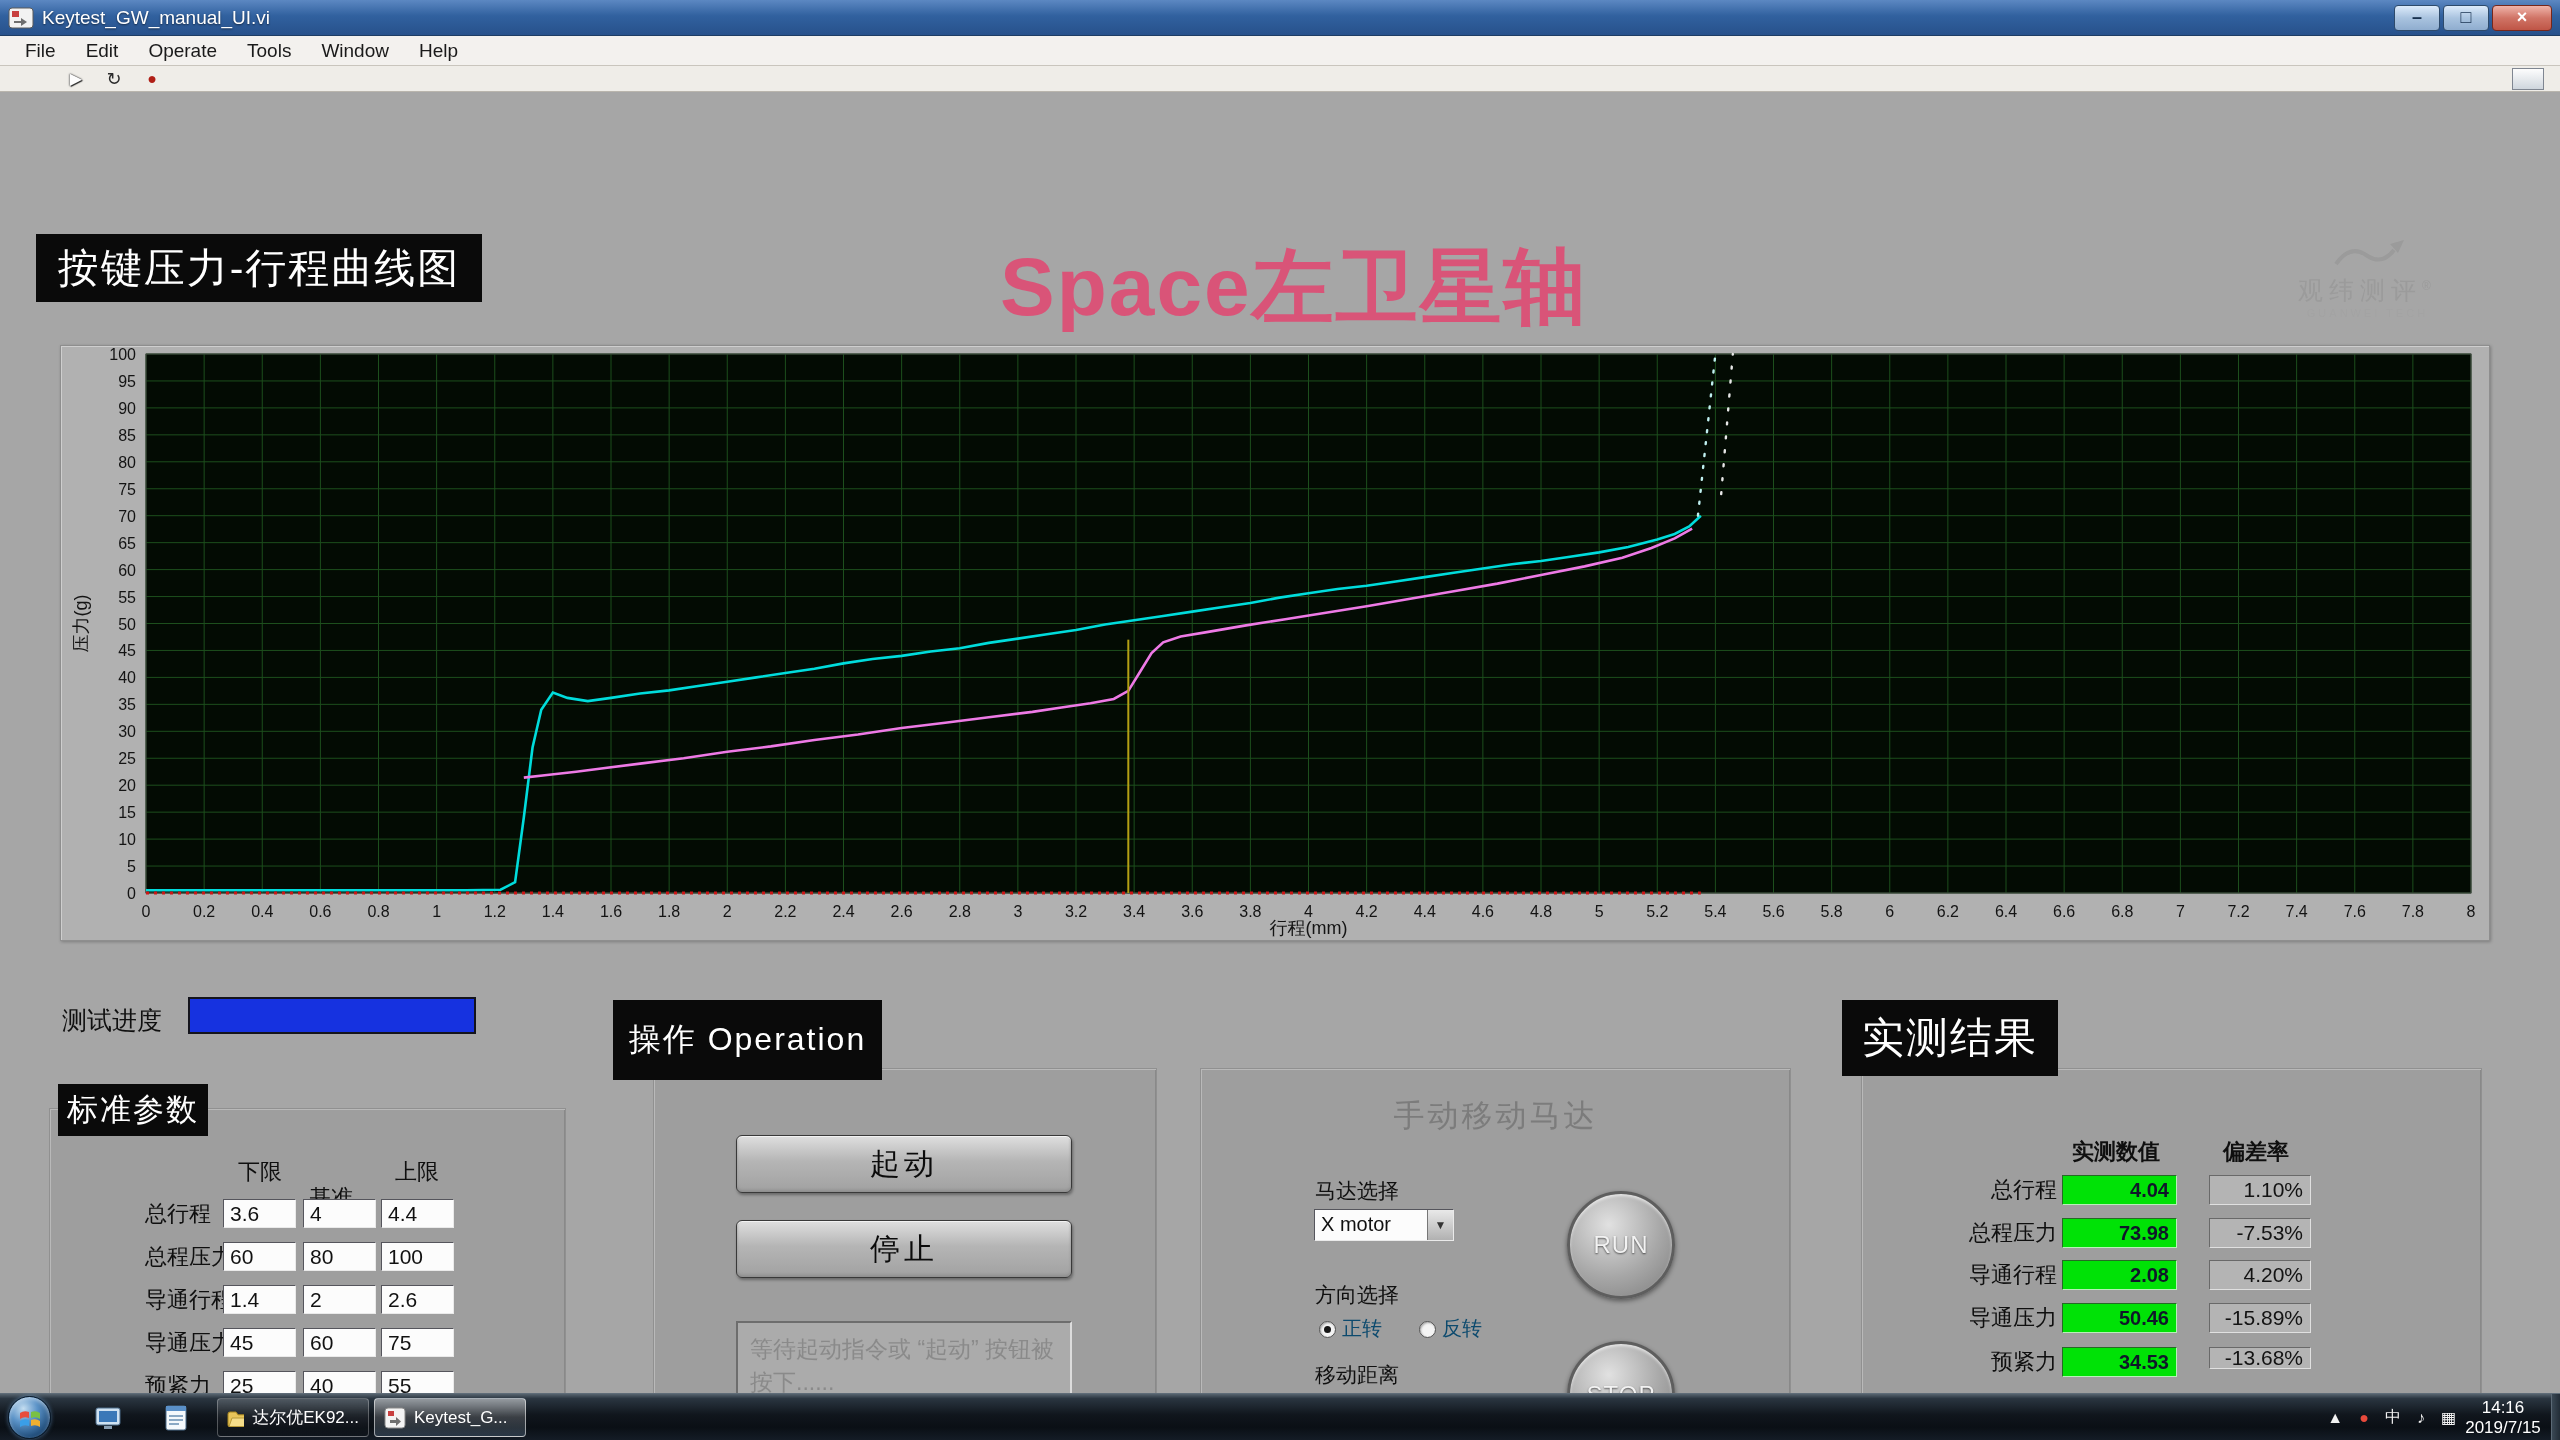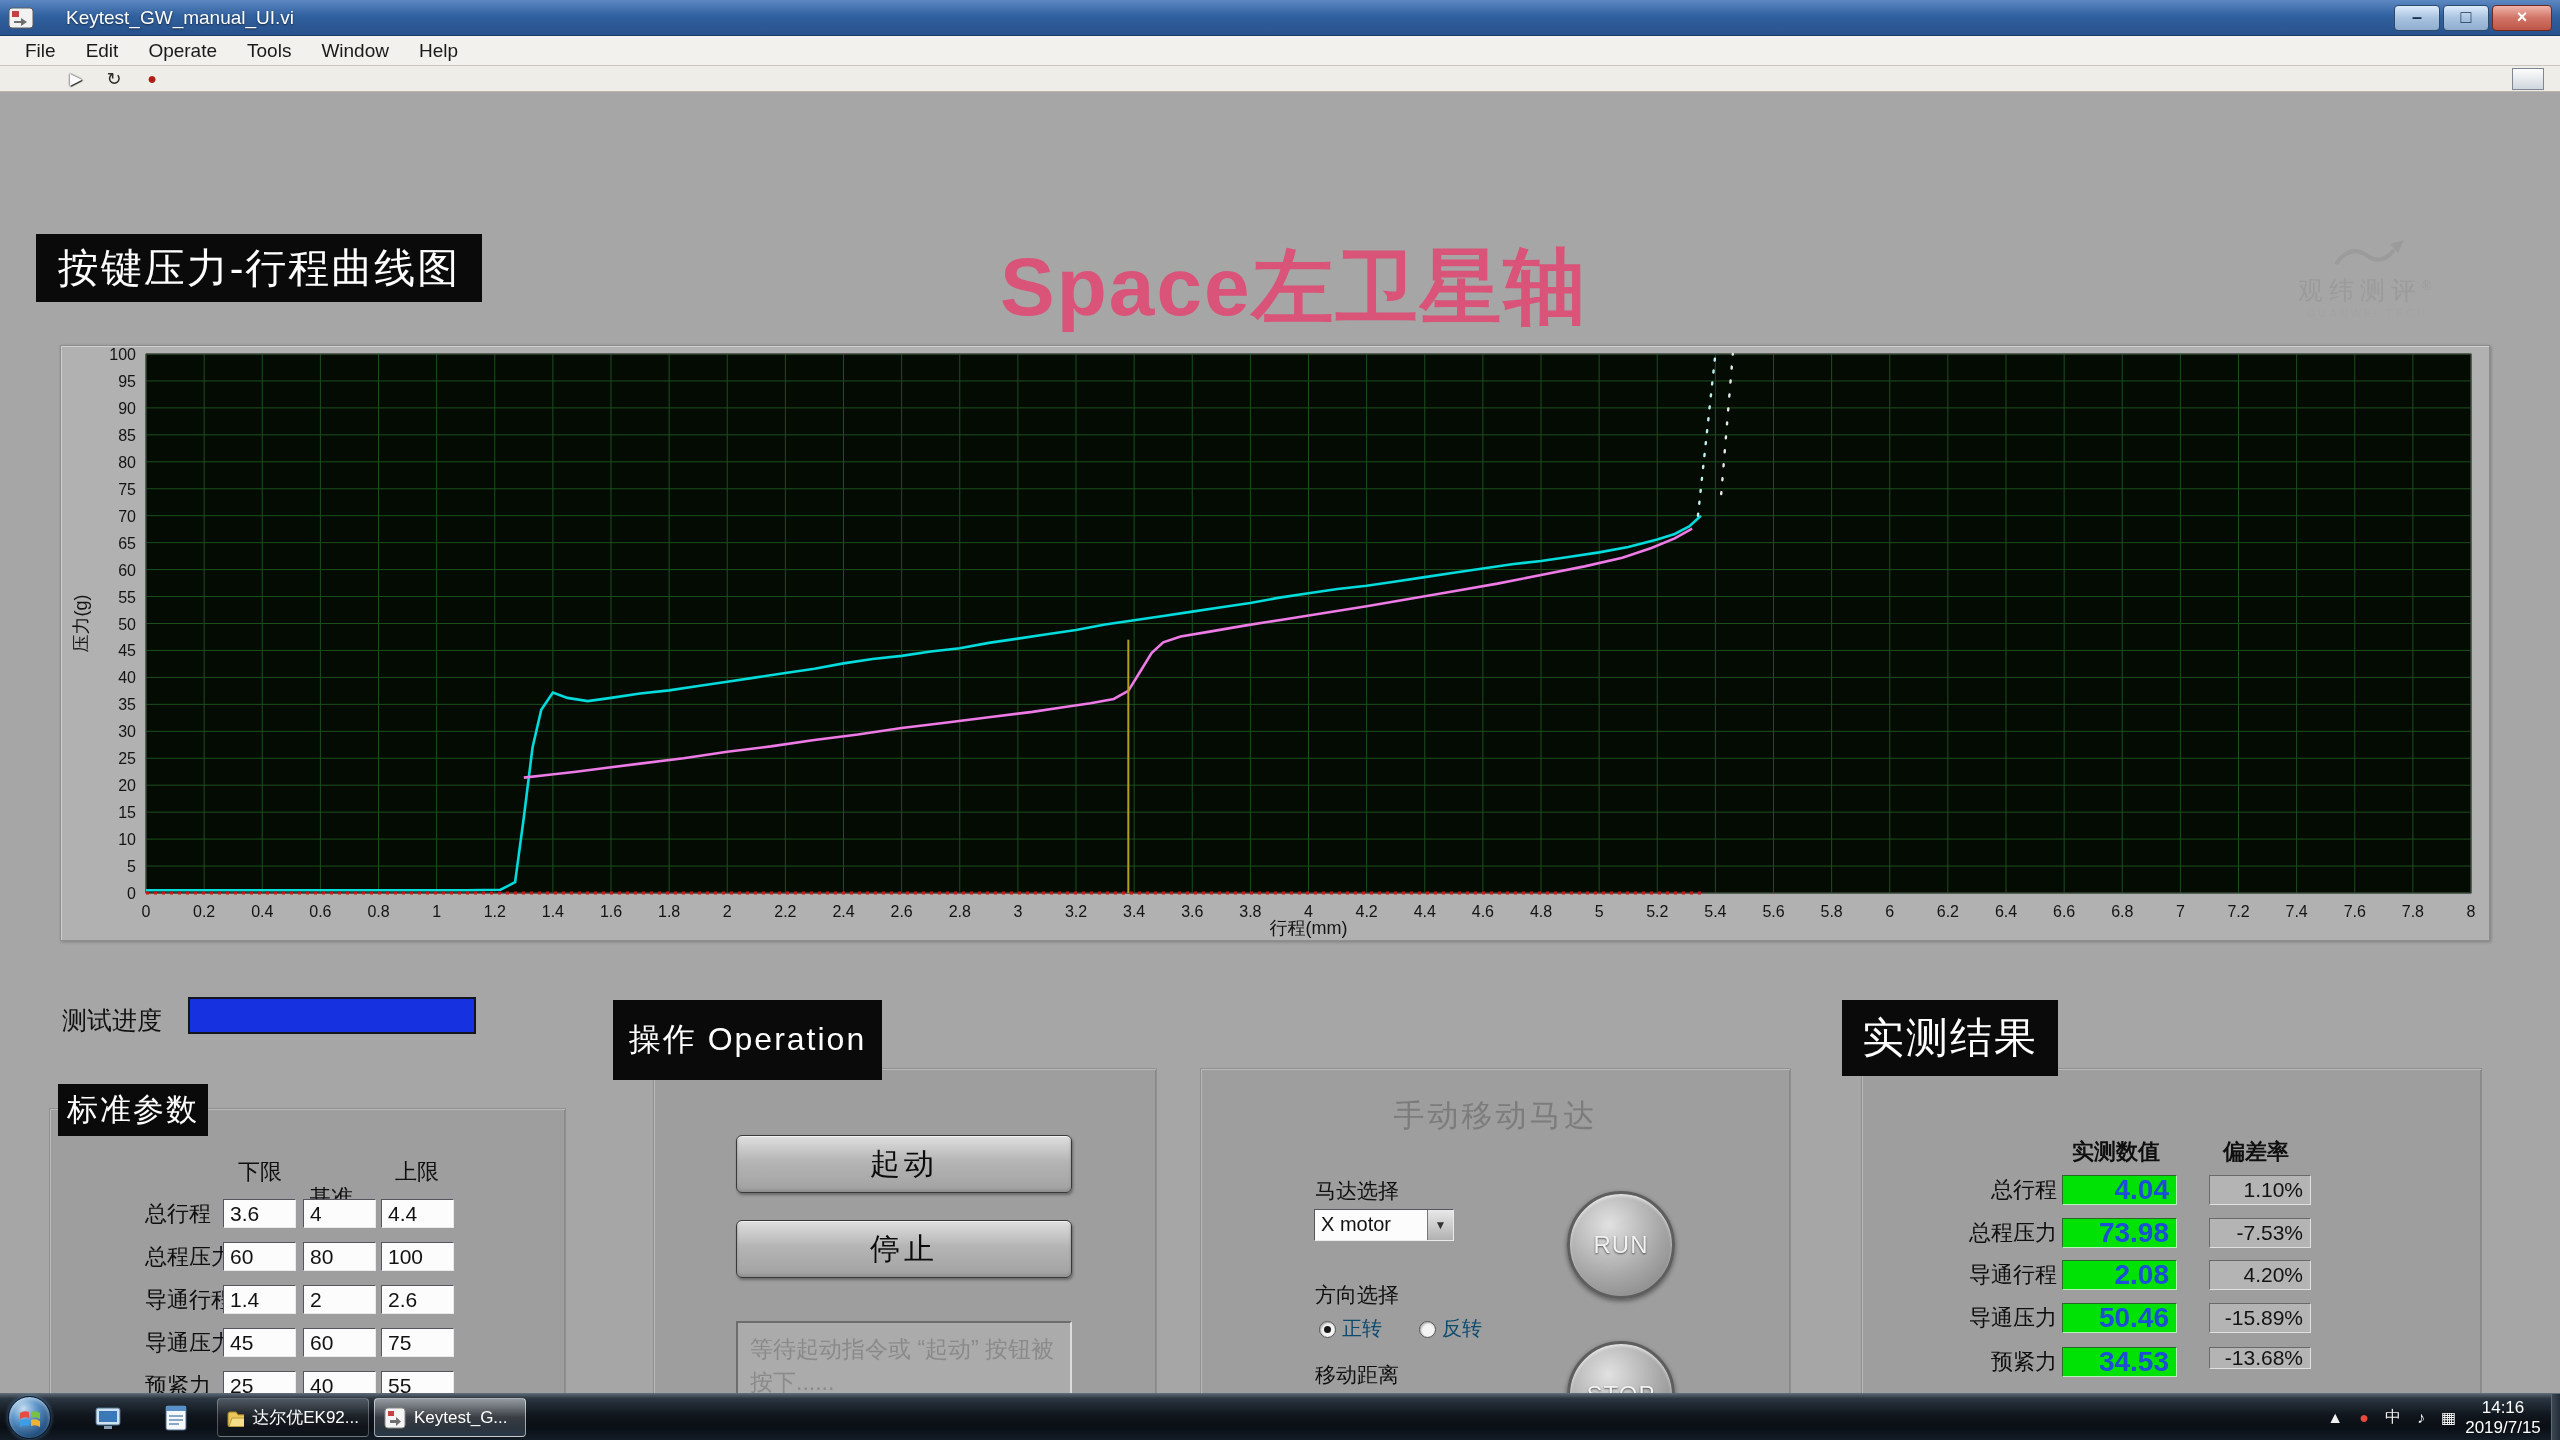--- a/index.html
+++ b/index.html
@@ -4,21 +4,21 @@
 <style>
   * { box-sizing:border-box; margin:0; padding:0; }
   html,body { background:#555; }
   .screen { position:relative; width:2560px; height:1440px; overflow:hidden;
             background:#a6a6a6; font-family:"Liberation Sans","DejaVu Sans",sans-serif; }
   .abs { position:absolute; }
 
   
   .titlebar { position:absolute; left:0; top:0; width:2560px; height:36px;
     background:linear-gradient(180deg,#5c88c2 0%,#31619f 45%,#27518b 100%);
-    display:flex; align-items:center; padding:0 8px; color:#fff; border-bottom:1px solid #1d3c63;gap:24px; }
+    display:flex; align-items:center; padding:0 8px; color:#fff; border-bottom:1px solid #1d3c63; }
   .title-text { font-size:19px; margin-left:8px; text-shadow:0 1px 2px rgba(0,0,0,.55); }
   .win-btns { margin-left:auto; display:flex; gap:3px; }
   .win-btn { width:46px; height:26px; border-radius:4px; border:1px solid #2d4a6b;
     background:linear-gradient(180deg,#ddebfb,#a9c3df 50%,#8fadcf); color:#18304e;
     display:flex; align-items:center; justify-content:center; font-size:18px; font-weight:bold; cursor:default; }
   .win-btn.close { width:60px; background:linear-gradient(180deg,#f0b4aa,#d07466 50%,#bf5546); color:#fff; border-color:#76271b; }
 
   
   .menubar { position:absolute; left:0; top:36px; width:2560px; height:30px; background:#f3f1ee;
     border-bottom:1px solid #c9c5bd; display:flex; align-items:center; padding-left:10px; }
@@ -87,21 +87,21 @@
     box-shadow:0 2px 5px rgba(0,0,0,.45), inset 0 2px 3px rgba(255,255,255,.6);
     text-shadow:0 1px 2px rgba(0,0,0,.6); }
 
   .radio { display:inline-block; width:17px; height:17px; border-radius:50%; background:#f4f4f4;
     border:1px solid #525252; box-shadow:inset 1px 1px 2px #a8a8a8; position:relative; vertical-align:-3px; }
   .radio.sel::after { content:""; position:absolute; left:4px; top:4px; width:7px; height:7px;
     border-radius:50%; background:#161616; }
   .radio-label { font-size:20px; color:#0c4a6e; margin-left:6px; }
 
   .green-box { position:absolute; background:#00e206; border:1px solid; font-weight:600;
-    border-color:#256a25 #b8f0b8 #b8f0b8 #256a25; font-size:28px; color:#1d4ed8;
+    border-color:#256a25 #b8f0b8 #b8f0b8 #256a25; font-size:20px; color:#0f172a;
     display:flex; align-items:center; justify-content:flex-end; padding:0 7px; }
   .dev-box { position:absolute; background:#b4b4b4; border:1px solid;
     border-color:#696969 #e0e0e0 #e0e0e0 #696969; font-size:21px; color:#131313;
     display:flex; align-items:center; justify-content:flex-end; padding:0 7px; }
   .score-label { position:absolute; font-size:30px; font-weight:bold; color:#0d0d0d; }
   .score-box { position:absolute; background:#b4b4b4; border:1px solid;
     border-color:#696969 #e0e0e0 #e0e0e0 #696969; font-size:30px; color:#0d0d0d;
     display:flex; align-items:center; justify-content:center; }
 
   .motor-title { position:absolute; width:100%; top:26px; text-align:center; font-size:31px;

